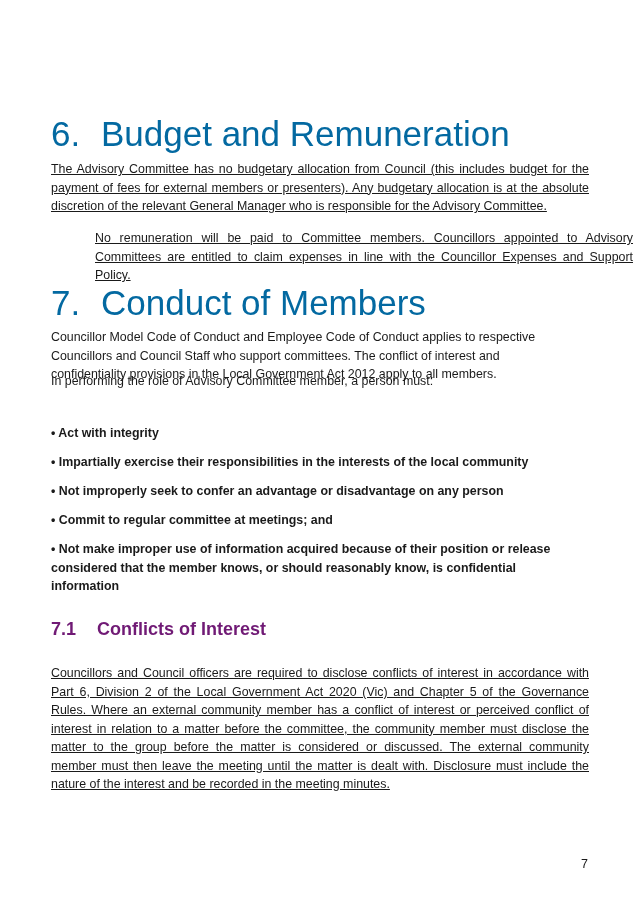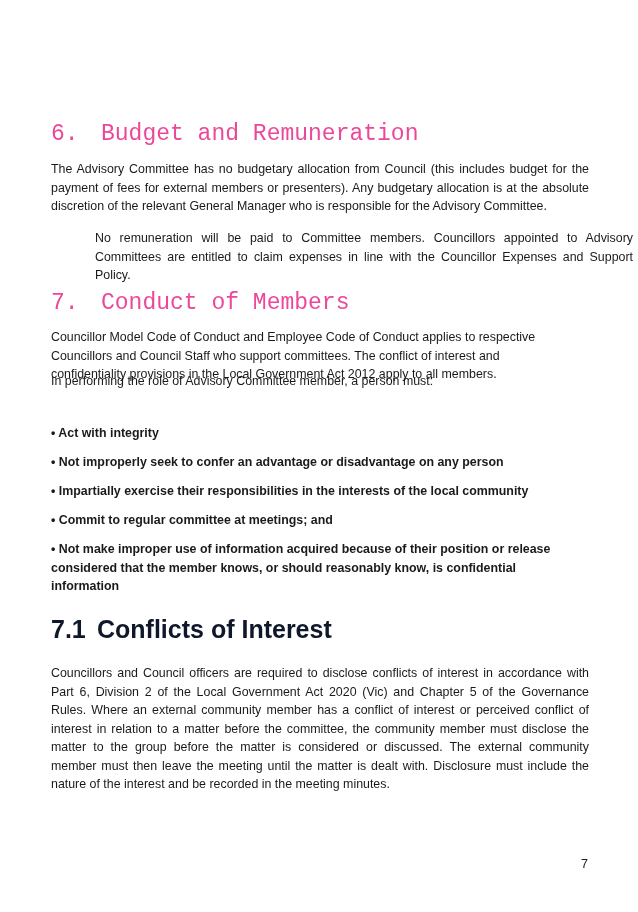--- a/index.html
+++ b/index.html
@@ -1,26 +1,26 @@
 <!DOCTYPE html>
 <html><head>
 <meta charset="utf-8">
 <style>
   html, body { margin: 0; padding: 0; background: #ffffff; }
   body { width: 638px; height: 912px; position: relative; overflow: hidden;
          font-family: "Liberation Sans", sans-serif; color: #1a1a1a; }
   .page { position: absolute; left: 51px; top: 0; width: 538px; }
-  h1 { font-family: Liberation Mono, monospace; font-weight: normal;
-       color: #ec4899; font-size: 23px; margin: 0; line-height: 38px; letter-spacing: 0; }
+  h1 { font-family: Liberation Sans, sans-serif; font-weight: normal;
+       color: #0369a1; font-size: 35px; margin: 0; line-height: 38px; letter-spacing: 0; }
   h1 .num { display: inline-block; width: 50px; }
   h2 { font-family: "Liberation Sans", sans-serif; font-weight: bold;
-       color: #0f172a; font-size: 25px; margin: 0; line-height: 28px; }
+       color: #701a75; font-size: 18px; margin: 0; line-height: 28px; }
   h2 .num { display: inline-block; width: 46px; }
   p { margin: 0; font-size: 12.4px; line-height: 18.5px; }
-  p.j { text-align: justify; }
+  p.j { text-align: justify; text-decoration: underline; }
   #h6 { position: absolute; top: 115px; }
   #p6a { position: absolute; top: 160px; width: 538px; }
   #p6b { position: absolute; top: 229px; width: 538px; margin-left: 44px; }
   #h7 { position: absolute; top: 284px; }
   #p7a { position: absolute; top: 328px; width: 538px; }
   #p7b { position: absolute; top: 372px; }
   .bullets { position: absolute; top: 424px; width: 538px; }
   .bullets .b { margin-bottom: 10.5px; font-weight: bold; }
   #h71 { position: absolute; top: 615px; }
   #p71 { position: absolute; top: 664px; width: 538px; }
@@ -38,22 +38,22 @@
   <p id="p6b" class="j">No remuneration will be paid to Committee members. Councillors appointed to Advisory Committees are entitled to claim expenses in line with the Councillor Expenses and Support Policy.</p>
 
   <h1 id="h7">
     <span class="num">7.</span><span>Conduct of Members</span>
   </h1>
   <p id="p7a" style="width:500px">Councillor Model Code of Conduct and Employee Code of Conduct applies to respective Councillors and Council Staff who support committees. The conflict of interest and confidentiality provisions in the Local Government Act 2012 apply to all members.</p>
   <p id="p7b">In performing the role of Advisory Committee member, a person must:</p>
 
   <div class="bullets">
     <p class="b">• Act with integrity</p>
+    <p class="b">• Impartially exercise their responsibilities in the interests of the local community</p>
     <p class="b">• Not improperly seek to confer an advantage or disadvantage on any person</p>
-    <p class="b">• Impartially exercise their responsibilities in the interests of the local community</p>
     <p class="b">• Commit to regular committee at meetings; and</p>
     <p class="b" style="width:530px">• Not make improper use of information acquired because of their position or release considered that the member knows, or should reasonably know, is confidential information</p>
   </div>
 
   <h2 id="h71">
     <span class="num">7.1</span><span>Conflicts of Interest</span>
   </h2>
   <p id="p71" class="j">Councillors and Council officers are required to disclose conflicts of interest in accordance with Part 6, Division 2 of the Local Government Act 2020 (Vic) and Chapter 5 of the Governance Rules. Where an external community member has a conflict of interest or perceived conflict of interest in relation to a matter before the committee, the community member must disclose the matter to the group before the matter is considered or discussed. The external community member must then leave the meeting until the matter is dealt with. Disclosure must include the nature of the interest and be recorded in the meeting minutes.</p>
 </div>
 

